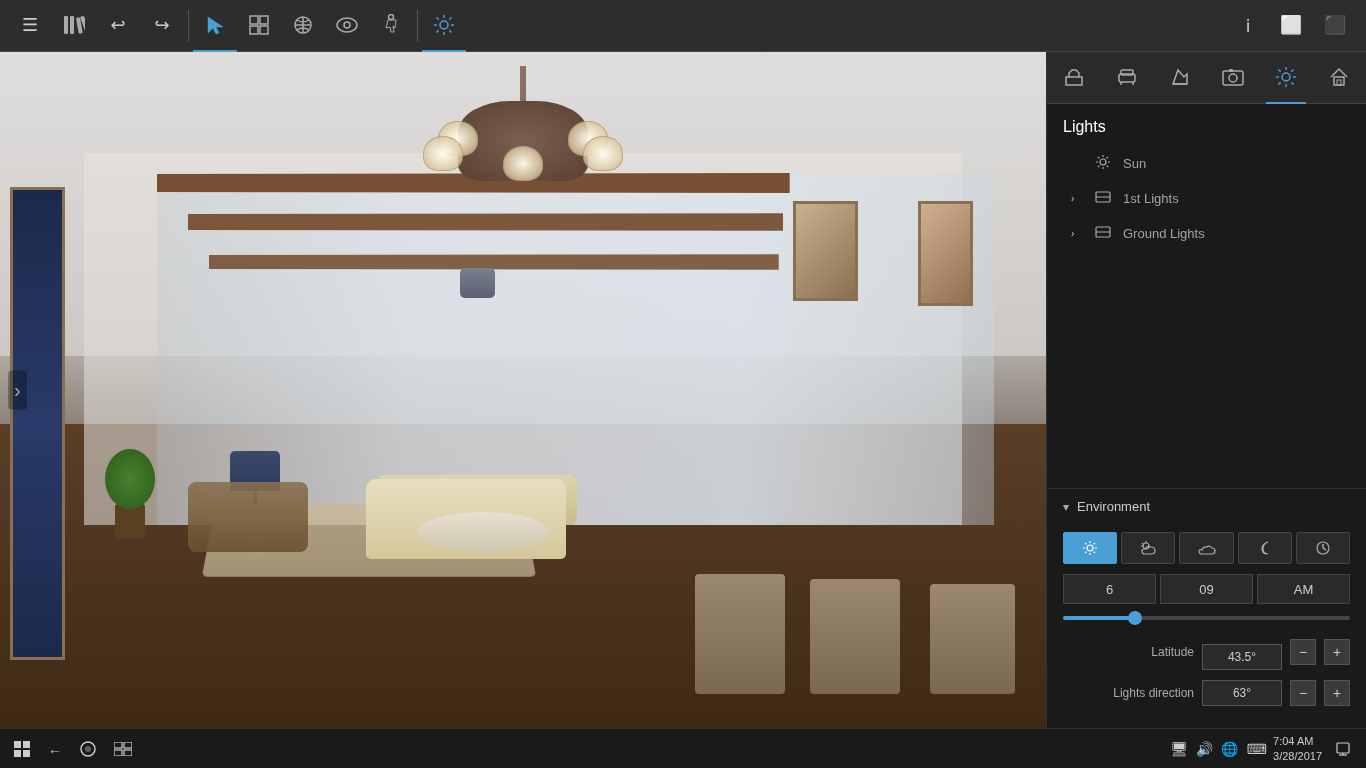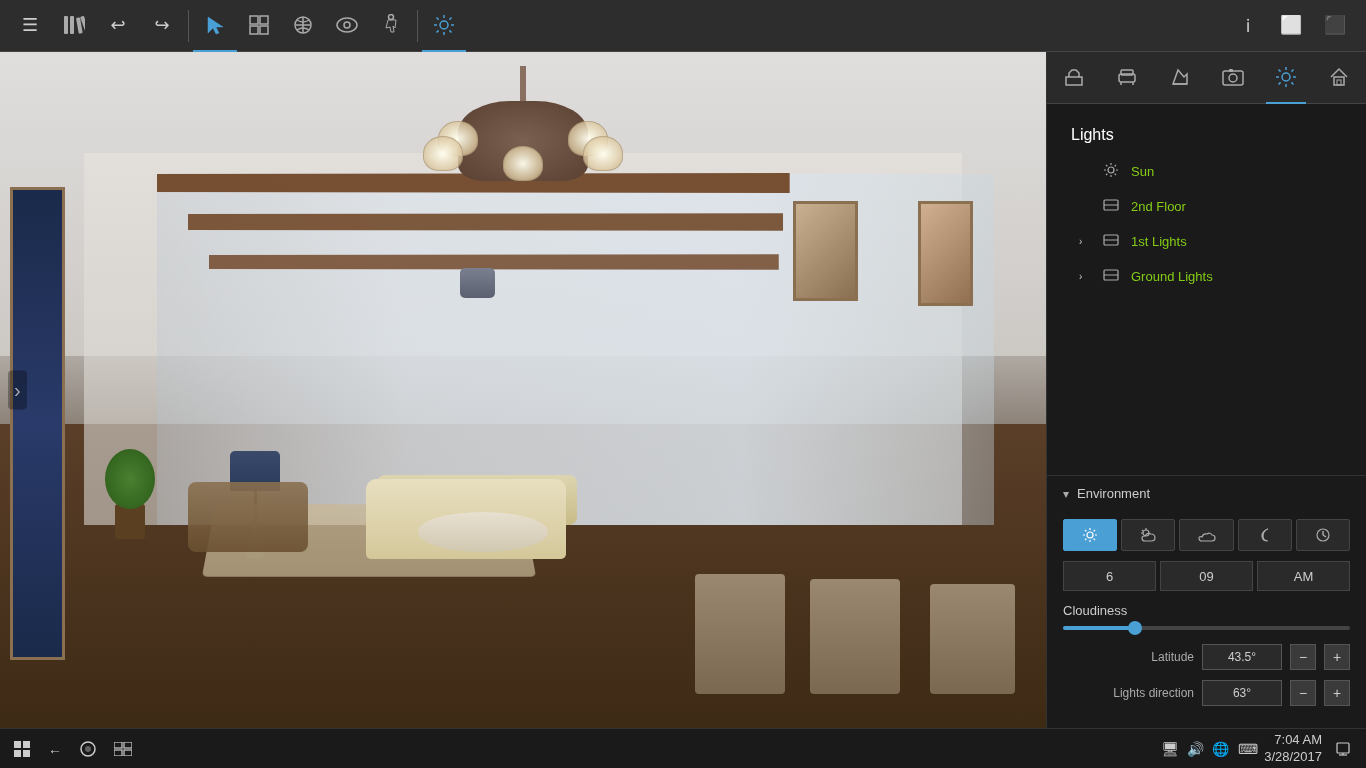--- a/index.html
+++ b/index.html
@@ -329,21 +329,21 @@
       color: #aaa;
       font-size: 16px;
       border-bottom: 2px solid transparent;
     }
     .panel-tool-btn.active { border-bottom: 2px solid #4a9fd4; color: white; }
 
     
     .panel-content {
       flex: 1;
       overflow-y: auto;
-      padding: 8px;
+      padding: 0;
     }
 
     
     .section-title {
       color: #ffffff;
       font-size: 16px;
       font-weight: 400;
       padding: 14px 16px 10px;
     }
 
@@ -361,21 +361,21 @@
       font-size: 10px;
       width: 14px;
     }
     .light-item .light-icon {
       color: #aaa;
       font-size: 14px;
       width: 18px;
     }
     .light-item .light-label {
       flex: 1;
-      color: #84cc16;
+      color: #a3a3a3;
     }
     .env-header {
       display: flex;
       align-items: center;
       padding: 10px 16px;
       color: #cccccc;
       cursor: pointer;
       font-size: 13px;
       gap: 8px;
     }
@@ -510,22 +510,22 @@
       color: #ccc;
       font-size: 14px;
       cursor: pointer;
       padding: 4px 6px;
       display: flex;
       align-items: center;
     }
     .taskbar-clock {
       margin-left: auto;
       color: #ccc;
-      font-size: 13px;
-      text-align: right;
+      font-size: 11px;
+      text-align: left;
       line-height: 1.3;
     }
     .taskbar-icons {
       display: flex;
       align-items: center;
       gap: 8px;
       color: #ccc;
       font-size: 14px;
     }
 
@@ -731,30 +731,20 @@
               <line x1="13" y1="8" x2="15" y2="8" stroke="#aaa" stroke-width="1.2"></line>
               <line x1="3" y1="3" x2="4.4" y2="4.4" stroke="#aaa" stroke-width="1.2"></line>
               <line x1="11.6" y1="11.6" x2="13" y2="13" stroke="#aaa" stroke-width="1.2"></line>
               <line x1="13" y1="3" x2="11.6" y2="4.4" stroke="#aaa" stroke-width="1.2"></line>
               <line x1="4.4" y1="11.6" x2="3" y2="13" stroke="#aaa" stroke-width="1.2"></line>
             </svg>
           </span>
           <span class="light-label">Sun</span>
         </div>
 
-        <div class="light-item">
-          <span class="expand-arrow" style="visibility:hidden;">›</span>
-          <span class="light-icon">
-            <svg width="16" height="16" viewBox="0 0 16 16" fill="none">
-              <rect x="1" y="3" width="14" height="10" stroke="#aaa" stroke-width="1.2" fill="none" rx="1"></rect>
-              <line x1="1" y1="8" x2="15" y2="8" stroke="#aaa" stroke-width="1"></line>
-            </svg>
-          </span>
-          <span class="light-label">2nd Floor</span>
-        </div>
 
         <div class="light-item">
           <span class="expand-arrow" style="color:#ccc; visibility:visible;">›</span>
           <span class="light-icon">
             <svg width="16" height="16" viewBox="0 0 16 16" fill="none">
               <rect x="1" y="3" width="14" height="10" stroke="#aaa" stroke-width="1.2" fill="none" rx="1"></rect>
               <line x1="1" y1="8" x2="15" y2="8" stroke="#aaa" stroke-width="1"></line>
             </svg>
           </span>
           <span class="light-label">1st Lights</span>
@@ -825,29 +815,28 @@
               </svg>
             </div>
           </div>
 
           <div class="time-inputs">
             <div class="time-input-box">6</div>
             <div class="time-input-box">09</div>
             <div class="time-input-box">AM</div>
           </div>
 
-          <div class="cloudiness-label">Cloudiness</div>
           <div class="slider-track">
             <div class="slider-fill"></div>
             <div class="slider-thumb"></div>
           </div>
 
           <div class="field-row">
             <span class="field-label">Latitude</span>
-            <input class="field-input" type="text" value="43.5°" style="background: rgb(42, 42, 42); border: 1px solid rgb(85, 85, 85); color: rgb(204, 204, 204); text-align: center; font-size: 12px; height: 26px;">
+            <input class="field-input" type="text" value="43.5°" style="background: rgb(42, 42, 42); border: 1px solid rgb(85, 85, 85); color: rgb(204, 204, 204); text-align: center; font-size: 12px; height: 26px; margin-top: 10px;">
             <div class="field-btn">−</div>
             <div class="field-btn">+</div>
           </div>
 
           <div class="field-row">
             <span class="field-label">Lights direction</span>
             <input class="field-input" type="text" value="63°" style="background: rgb(42, 42, 42); border: 1px solid rgb(85, 85, 85); color: rgb(204, 204, 204); text-align: center; font-size: 12px; height: 26px;">
             <div class="field-btn">−</div>
             <div class="field-btn">+</div>
           </div>

